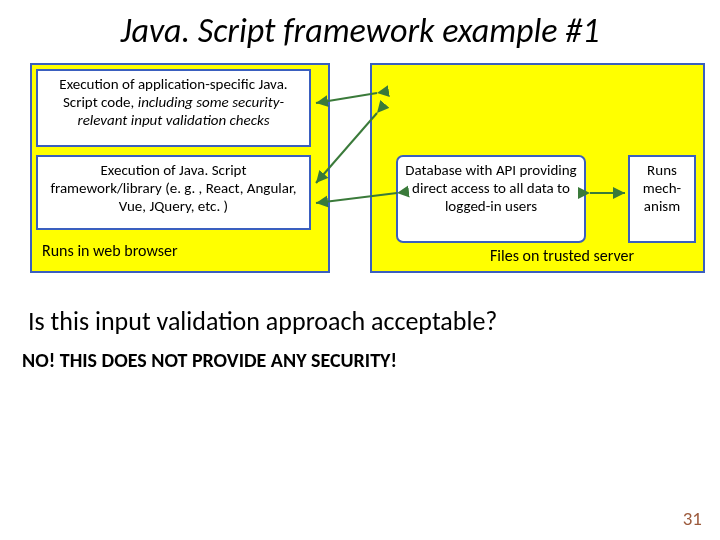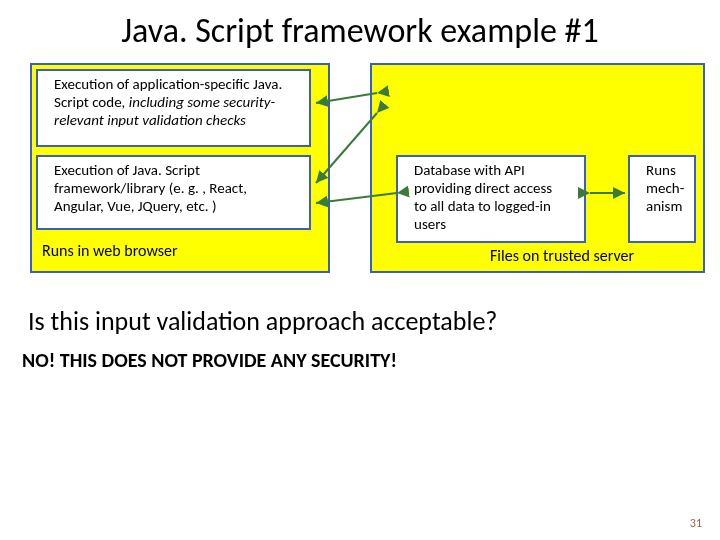--- a/index.html
+++ b/index.html
@@ -9,20 +9,21 @@
     font-family: Calibri, Arial, sans-serif;
     background: #fff;
     position: relative;
     overflow: hidden;
   }
   .title {
     font-size: 34px;
     text-align: center;
     margin: 10px 0 12px 0;
     color: #000;
+    font-style: italic;
   }
   .diagram-area {
     position: relative;
     height: 220px;
     margin: 0 20px;
   }
   .col {
     position: absolute;
     border: 2px solid #3a5fbf;
     background: #ffff00;
@@ -37,30 +38,31 @@
   }
   .col-right {
     left: 350px;
     top: 0;
     width: 335px;
     height: 210px;
   }
   .box {
     border: 2px solid #3a5fbf;
     background: #fff;
+    text-align: center;
     font-size: 15px;
     line-height: 1.2;
-    padding: 4px 16px;
+    padding: 4px 6px;
     position: absolute;
     box-sizing: border-box;
   }
   .box-a { left: 16px; top: 6px;  width: 275px; height: 78px; }
   .box-b { left: 16px; top: 92px; width: 275px; height: 75px; }
   .box-c { left: 356px; top: 6px;  width: 320px; height: 64px; }
-  .box-d { left: 376px; top: 92px; width: 190px; height: 88px; }
+  .box-d { left: 376px; top: 92px; width: 190px; height: 88px; border-radius: 7px; }
   .box-e { left: 608px; top: 92px; width: 68px;  height: 88px; }
   .italic { font-style: italic; }
   .col-label {
     position: absolute;
     font-size: 16px;
   }
   .lbl-left  { left: 22px;  top: 178px; }
   .lbl-right { left: 470px; top: 183px; }
   svg.arrows {
     position: absolute;
@@ -76,21 +78,21 @@
   .answer {
     font-size: 20px;
     line-height: 1.3;
     margin: 0 22px 0 22px;
     color: #000;
   }
   .pagenum {
     position: absolute;
     right: 18px;
     bottom: 10px;
-    font-size: 12px;
+    font-size: 19px;
     color: #9c5a3c;
   }
 </style>
 </head>
 <body>
 
 <div class="title">Java. Script framework example #1</div>
 
 <div class="diagram-area">
   <div class="col col-left"></div>

